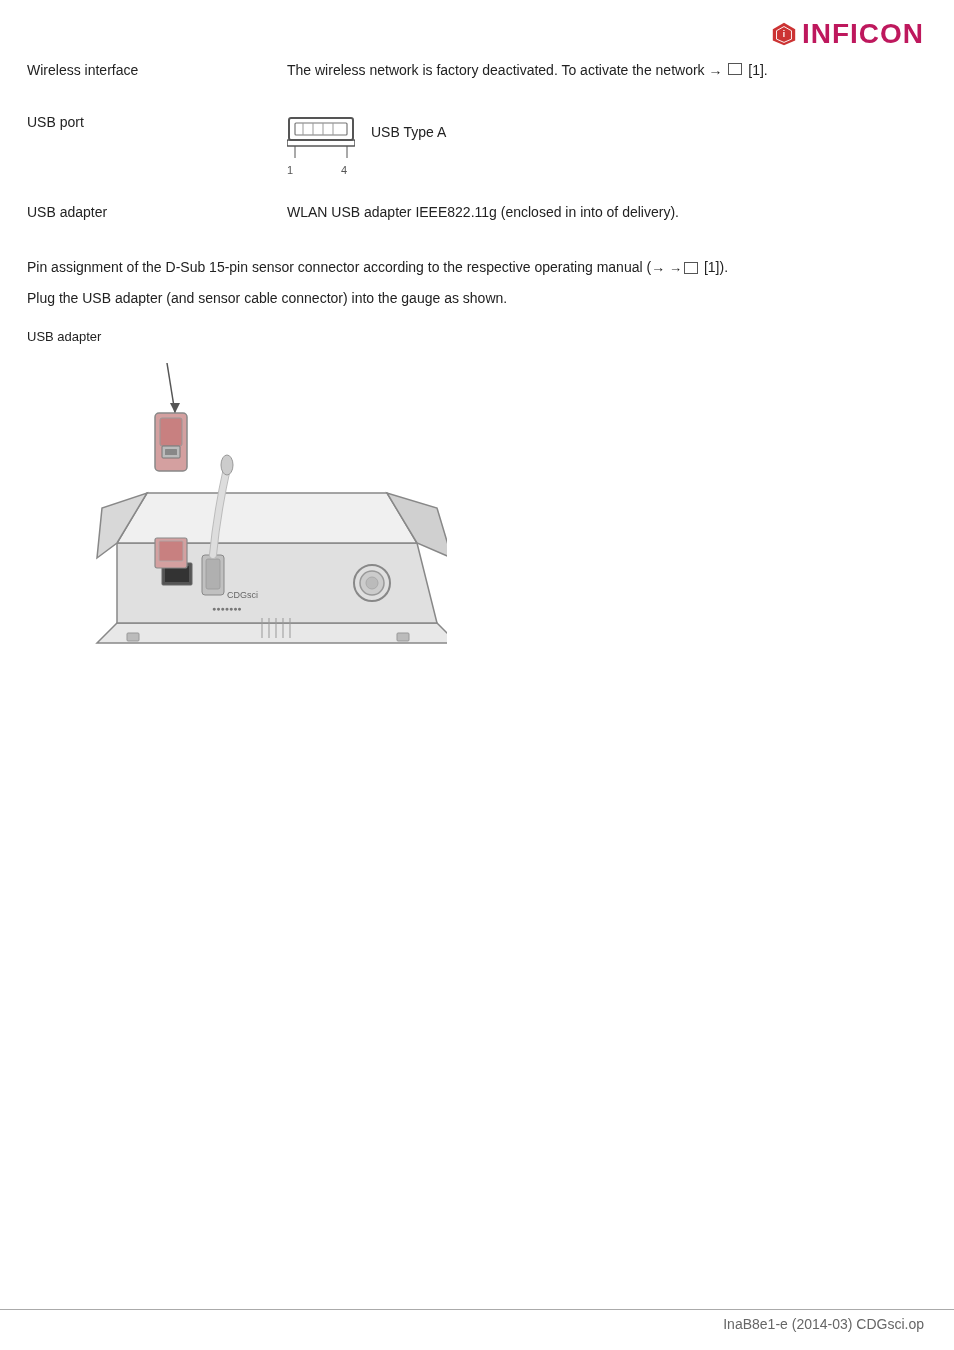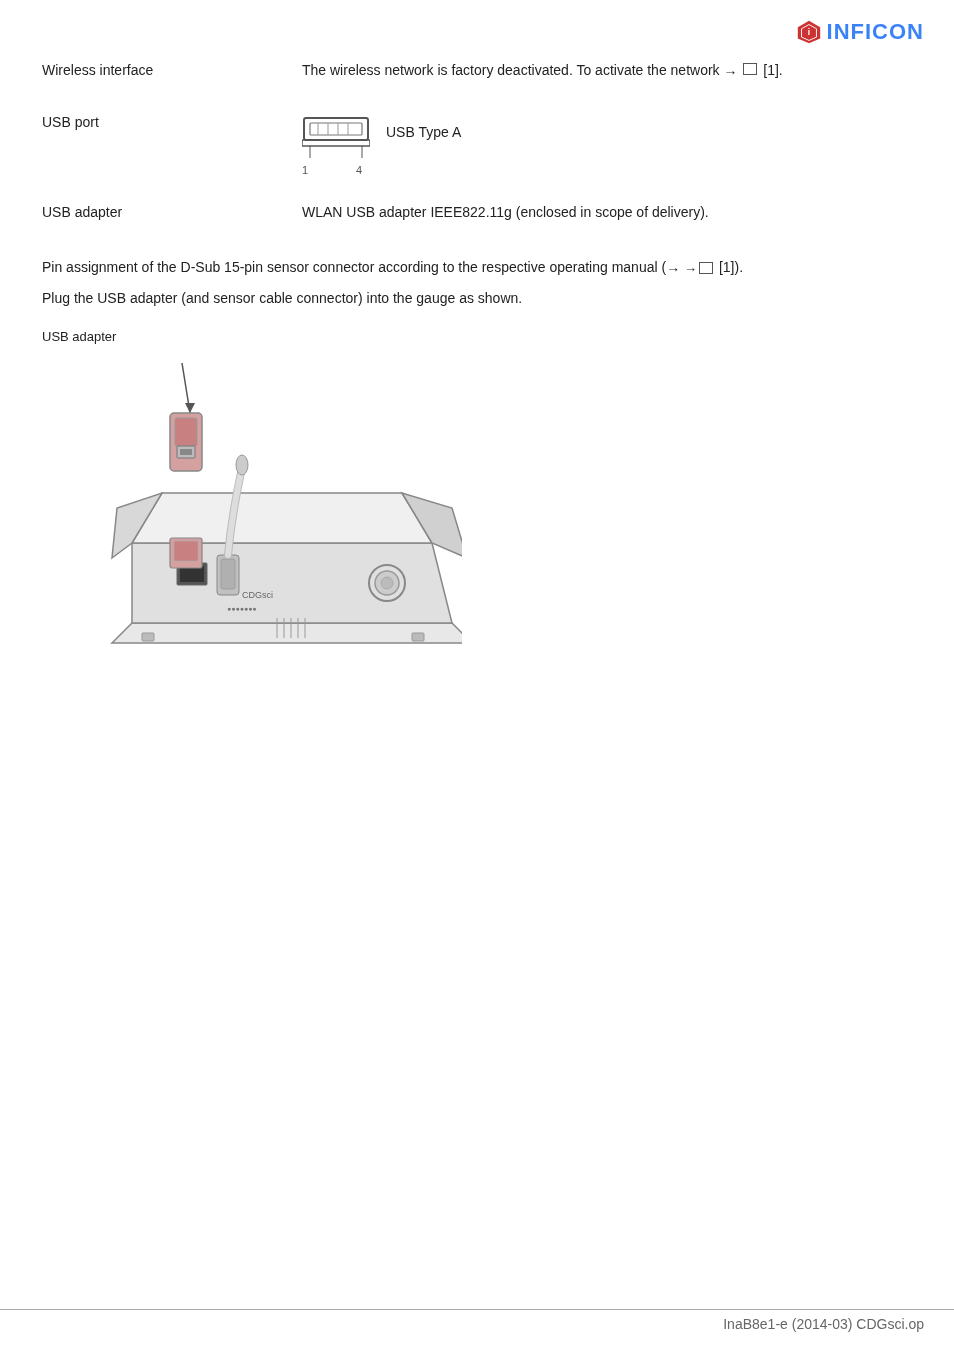--- a/index.html
+++ b/index.html
@@ -15,38 +15,38 @@
 
     
     .header {
       position: absolute;
       top: 18px;
       right: 30px;
       display: flex;
       align-items: center;
     }
     .logo-text {
-      font-size: 22px;
+      font-size: 28px;
       font-weight: bold;
-      color: #3b82f6;
+      color: #be185d;
       letter-spacing: 1px;
     }
     .logo-icon {
       width: 28px;
       height: 28px;
       margin-right: 4px;
     }
 
     
     .content {
       position: absolute;
       top: 60px;
       left: 0;
       right: 0;
-      padding: 0 42px;
+      padding: 0 27px;
     }
 
     
     .section-row {
       display: flex;
       margin-bottom: 24px;
     }
     .section-label {
       width: 260px;
       min-width: 260px;
@@ -190,21 +190,21 @@
 
       <div style="padding-top:10px;">
         <span>USB Type A</span>
       </div>
     </div>
   </div>
 
   <div class="section-row" style="margin-bottom:32px;">
     <div class="section-label">USB adapter</div>
     <div class="section-content">
-      <p>WLAN USB adapter IEEE822.11g (enclosed in scope of delivery).</p>
+      <p>WLAN USB adapter IEEE822.11g (enclosed in into of delivery).</p>
     </div>
   </div>
 
   <div class="section-row" style="margin-bottom:12px;flex-direction:column;">
     <div class="section-label"></div>
     <div class="section-content">
       <p style="margin-bottom:10px;">
         <span>Pin assignment of the D-Sub 15-pin sensor connector according to the respective operating manual (→ </span>
         <span class="ref-symbol">→ <span class="ref-box"></span></span>
         <span> [1]).</span>

